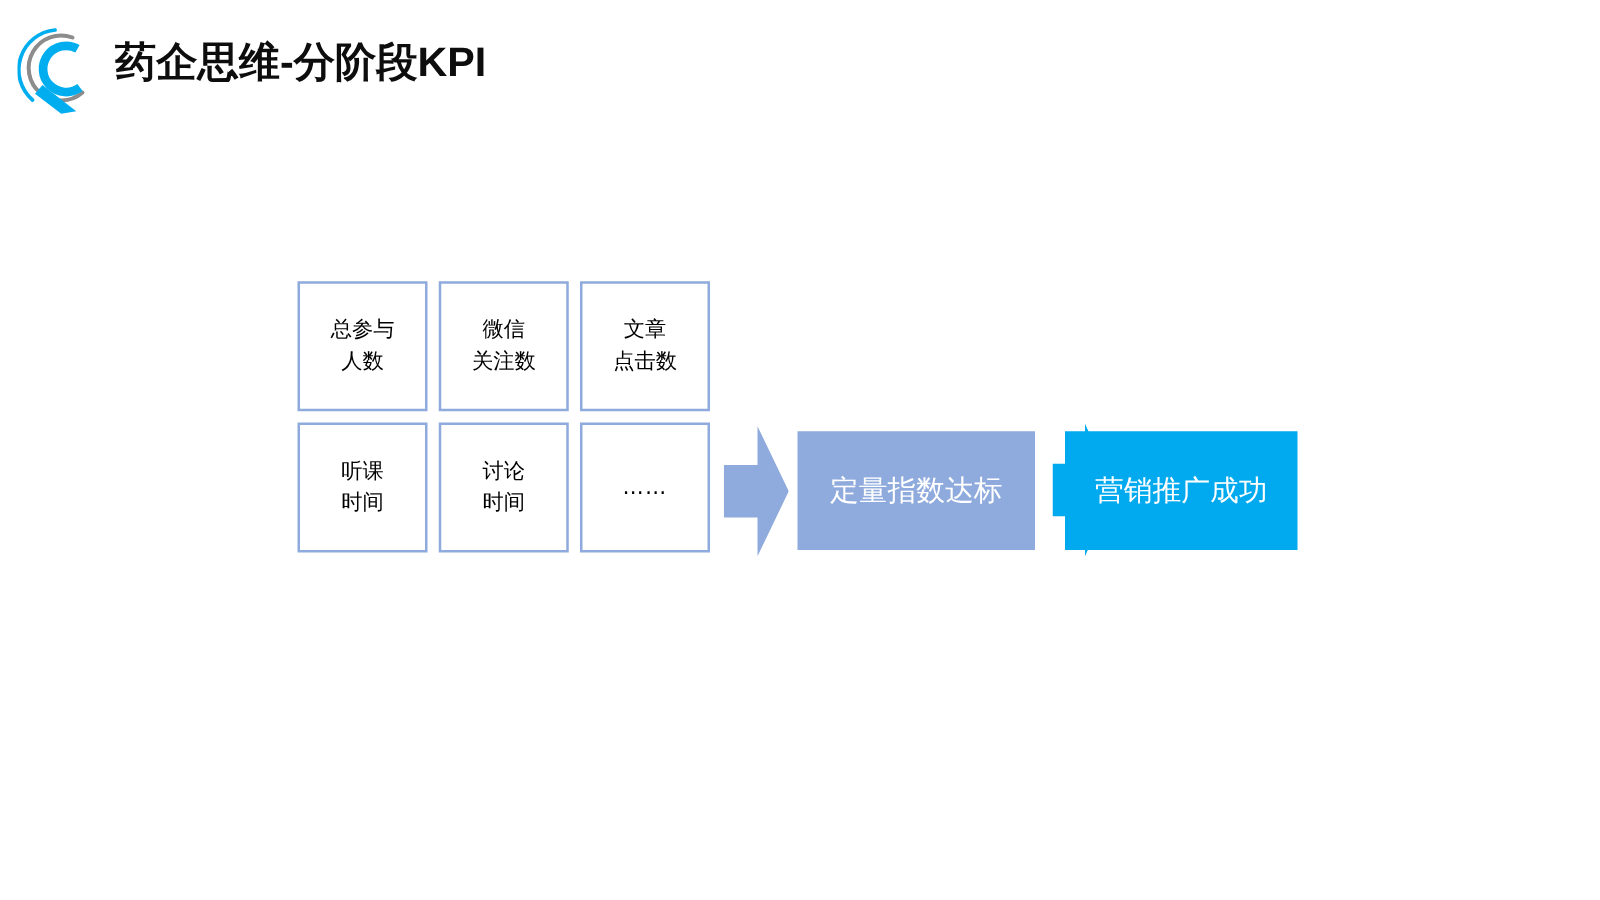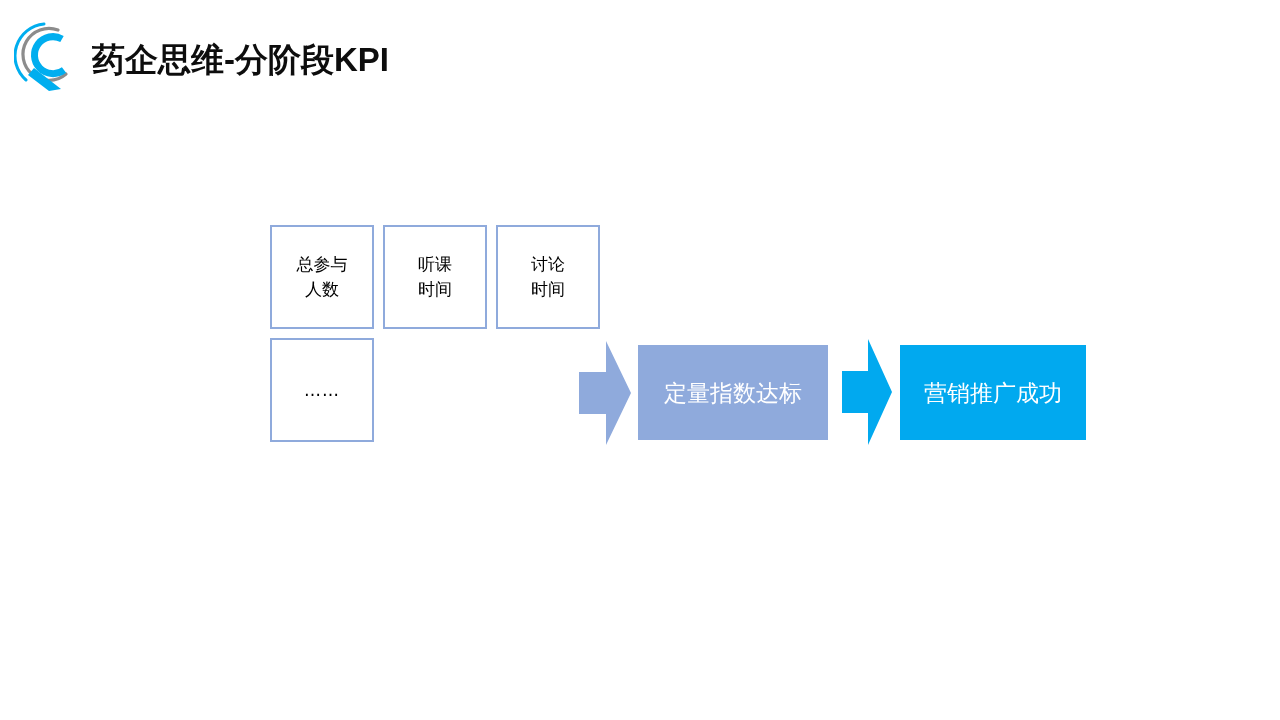--- a/index.html
+++ b/index.html
@@ -27,42 +27,41 @@
   .brand-logo {
     position: absolute;
     left: 14px;
     top: 18px;
     width: 72px;
     height: 78px;
   }
   .slide-title {
     position: absolute;
     left: 92px;
-    top: 38px;
+    top: 28px;
     font-size: 33px;
     font-weight: bold;
     color: #0d0d0d;
     letter-spacing: 0px;
     white-space: nowrap;
     line-height: 44px;
   }
 
   
   .kpi-grid {
     position: absolute;
     left: 238px;
     top: 225px;
     width: 330px;
     height: 330px;
     display: grid;
     grid-template-columns: repeat(3, 104px);
     grid-template-rows: repeat(3, 104px);
     column-gap: 9px;
     row-gap: 9px;
-    margin-left: 32px;
   }
   .kpi-cell {
     border: 2px solid #8FAADC;
     background: #ffffff;
     display: flex;
     align-items: center;
     justify-content: center;
     box-sizing: border-box;
   }
   .kpi-cell-label {
@@ -101,21 +100,21 @@
     font-family: "DejaVu Sans", "Liberation Sans", sans-serif;
   }
   #outcome-quantitative {
     left: 638px;
     top: 345px;
     width: 190px;
     height: 95px;
     background: #8FAADC;
   }
   #outcome-success {
-    left: 900px;
+    left: 852px;
     top: 345px;
     width: 186px;
     height: 95px;
     background: #01A9EF;
   }
 </style>
 </head>
 <body>
 
 <div class="slide-header">
@@ -137,21 +136,29 @@
 </div>
 
 <div class="kpi-grid">
 
   <div class="kpi-cell">
     <span class="kpi-cell-label">总参与
 人数</span>
   </div>
 
 
+  <div class="kpi-cell">
+    <span class="kpi-cell-label">微信
+关注数</span>
+  </div>
 
+  <div class="kpi-cell">
+    <span class="kpi-cell-label">文章
+点击数</span>
+  </div>
 
 
   <div class="kpi-cell">
     <span class="kpi-cell-label">听课
 时间</span>
   </div>
 
   <div class="kpi-cell">
     <span class="kpi-cell-label">讨论
 时间</span>

